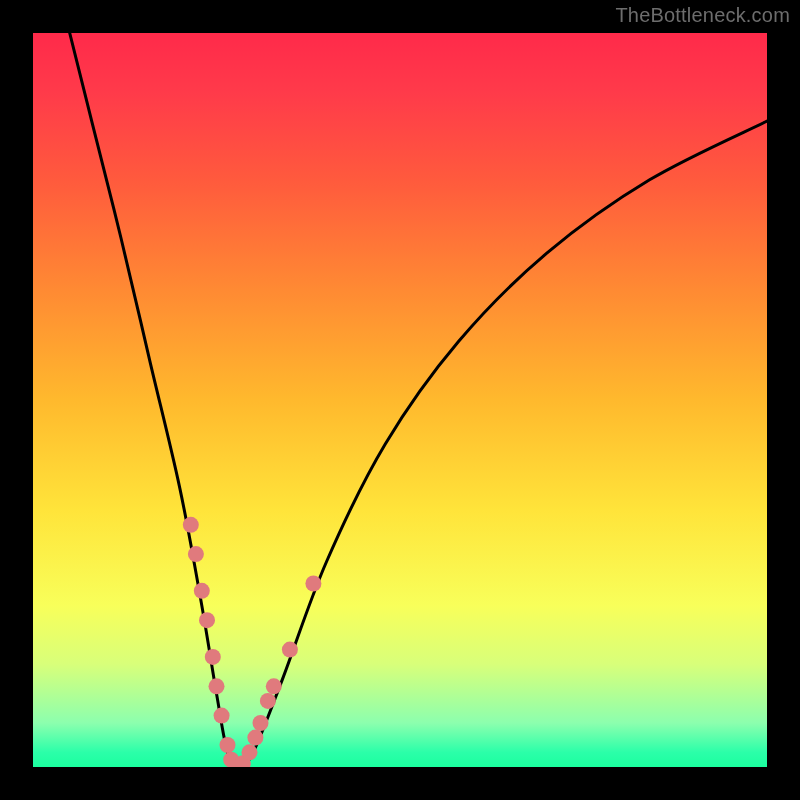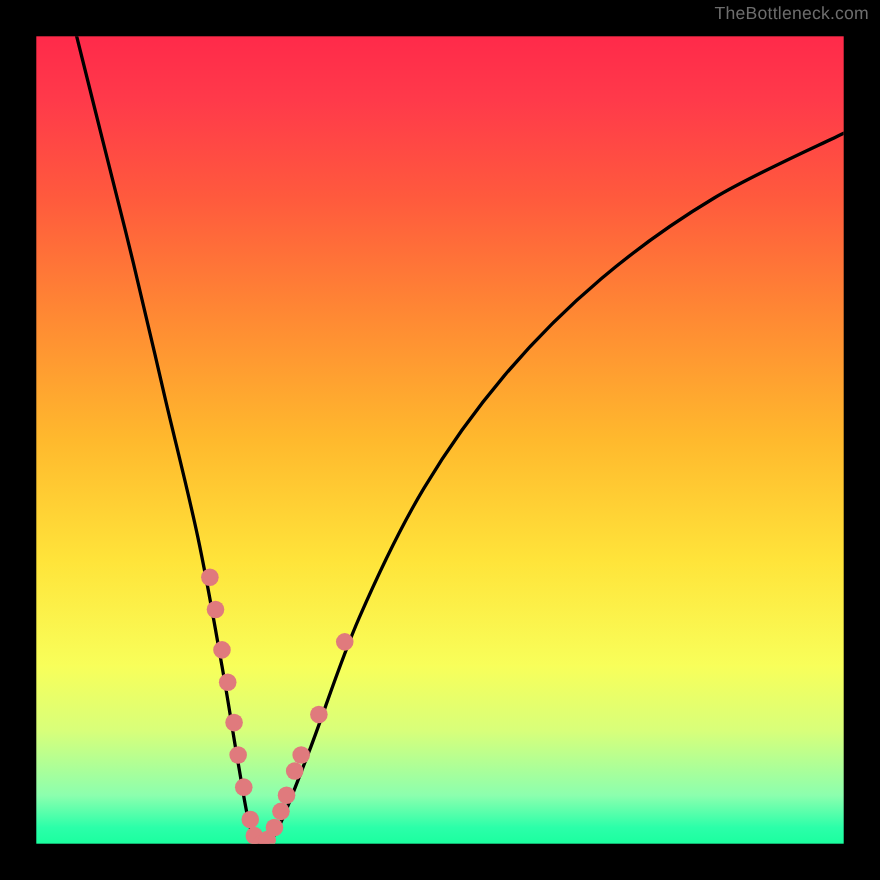--- a/index.html
+++ b/index.html
@@ -35,21 +35,21 @@
       #8cffae 94%,
       #2bffa9 98%,
       #1bff9f 100%
     );
   }
   .watermark {
     position: absolute;
     top: 4px;
     right: 10px;
     color: #6d6d6d;
-    font-size: 16px;
+    font-size: 20px;
     letter-spacing: 0.2px;
     user-select: none;
     margin-left: 41px;
   }
   svg.curve {
     position: absolute;
     top: 0; left: 0;
     width: 734px;
     height: 734px;
   }

